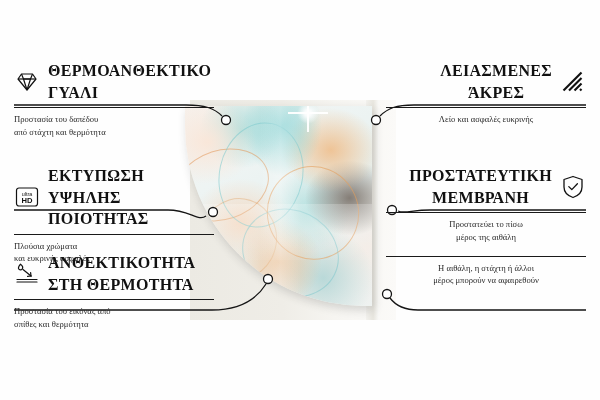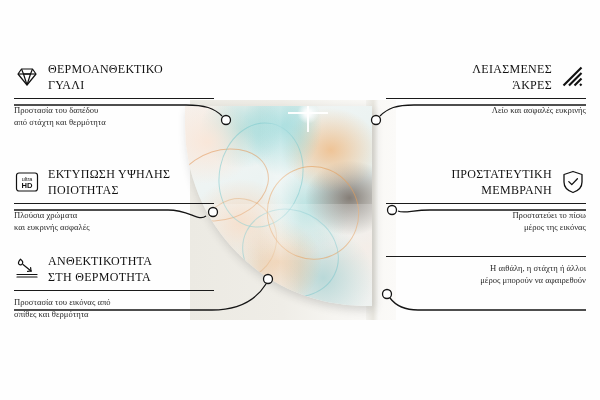--- a/index.html
+++ b/index.html
@@ -60,25 +60,25 @@
     background:linear-gradient(90deg,rgba(255,255,255,0),rgba(255,255,255,.30),rgba(255,255,255,0));
   }
   .glare2{
     position:absolute;left:0;top:49%;width:100%;height:28%;
     background:linear-gradient(180deg,rgba(255,255,255,.22),rgba(255,255,255,.05));
   }
 
   
   .feat{position:absolute;width:200px;}
   .feat.left{left:14px;text-align:left;}
-  .feat.right{right:14px;text-align:right;}
+  .feat.right{right:14px;text-align:center;}
   .f-head{display:flex;align-items:center;gap:8px;min-height:34px;}
   .feat.right .f-head{flex-direction:row-reverse;}
   .f-title{
-    font-size:12px;font-weight:normal;letter-spacing:.3px;line-height:1.35;
+    font-size:16px;font-weight:bold;letter-spacing:.3px;line-height:1.35;
     text-transform:uppercase;color:#111;white-space:pre-line;
   }
   .f-rule{height:1px;background:#1a1a1a;margin:4px 0 5px 0;}
   .f-sub{
     font-size:8.6px;line-height:1.45;color:#2a2a2a;white-space:pre-line;
     font-family:"Liberation Serif", serif;
   }
   .icon{width:26px;height:26px;flex:0 0 26px;position:relative;}
   .icon svg{display:block;width:26px;height:26px;}
 
@@ -218,21 +218,21 @@
           <path d="M13 2.5 L22 5.5 V13 C22 18.2 18.1 21.8 13 23.5 C7.9 21.8 4 18.2 4 13 V5.5 Z"></path>
           <path d="M8.8 12.6 L11.8 15.6 L17.4 9.8"></path>
         </g>
           </svg>
       </span>
       <span class="f-title">ΠΡΟΣΤΑΤΕΥΤΙΚΗ
 ΜΕΜΒΡΑΝΗ</span>
     </div>
     <div class="f-rule"></div>
     <div class="f-sub">Προστατεύει το πίσω
-μέρος της εικόνας</div>
+μέρος της αιθάλη</div>
   </div>
 
   <div class="feat right r3">
     <div class="f-rule"></div>
     <div class="f-sub">Η αιθάλη, η στάχτη ή άλλοι
 μέρος μπορούν να αφαιρεθούν</div>
   </div>
 
 </div>
 

